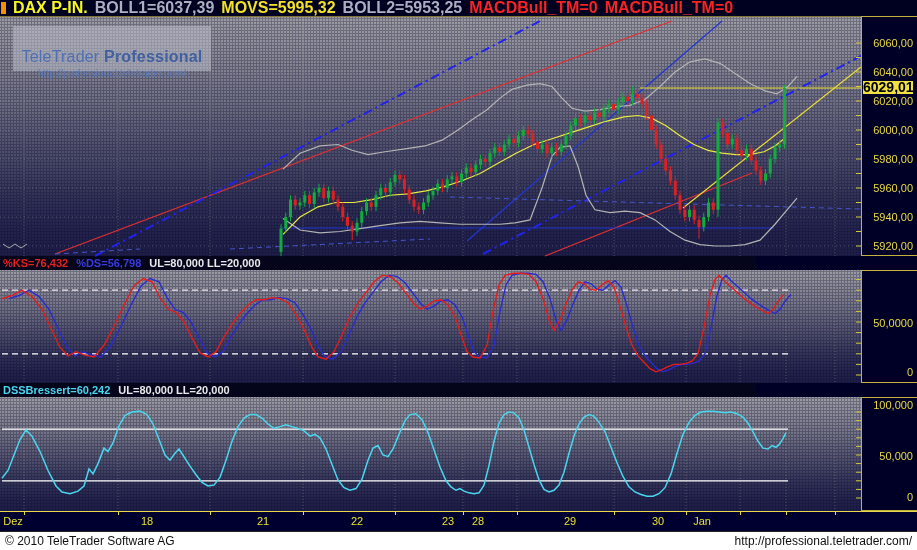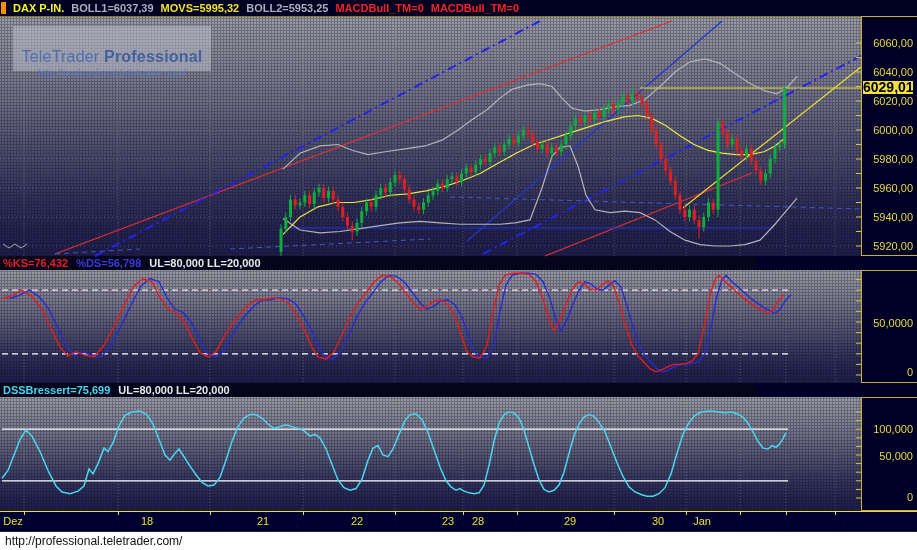--- a/index.html
+++ b/index.html
@@ -1,20 +1,20 @@
 <!DOCTYPE html>
 <html><head>
 <meta charset="utf-8">
 <style>
   html,body{margin:0;padding:0;background:#333;}
   #screen{position:relative;width:917px;height:550px;overflow:hidden;background:#000026;
           font-family:"Liberation Sans",sans-serif;-webkit-font-smoothing:none;}
   
   .titlebar{position:absolute;left:0;top:0;width:917px;height:16px;background:#000020;
-            display:flex;align-items:center;gap:7px;font-size:11px;font-weight:700;white-space:pre;}
+            display:flex;align-items:center;gap:7px;font-size:16px;font-weight:700;white-space:pre;}
   .tb-marker{width:5px;height:12px;background:#f59000;margin-left:1px;flex:0 0 auto;}
   .t-sym{color:#f8f820;} .t-gray{color:#aeaec2;} .t-yel{color:#f4e224;} .t-red{color:#f82424;}
   
   .plot{position:absolute;left:0;width:861px;
         background:linear-gradient(180deg,#9c9ca4 0%,#8a8a97 15%,#6f6f84 35%,#50506e 55%,#333359 75%,#23234e 90%,#1e1e49 100%);}
   .plot::before{content:"";position:absolute;inset:0;z-index:0;pointer-events:none;
         background-image:radial-gradient(rgba(8,8,40,.30) 1px,transparent 1.3px);background-size:3px 3px;}
   .plot svg{position:absolute;inset:0;z-index:1;}
   #plot-main{border-top:1px solid #7d7430;box-sizing:border-box;}
   
@@ -375,21 +375,21 @@
         <line x1="856" y1="290.2" x2="861" y2="290.2" stroke="#d8c840" stroke-width="1"></line>
         <line x1="856" y1="279.6" x2="861" y2="279.6" stroke="#d8c840" stroke-width="1"></line>
       </svg>
   </div>
   <div class="axis" id="axis-p2" style="top:270px;height:113px;">
       <span class="lbl" style="top: 46px;">50,0000</span>
       <span class="lbl" style="top: 95px;">0</span>
     </div>
 
   <div class="hdr" style="top:383px;">
-    <span style="color:#49d6ee">DSSBressert=75,699</span>
+    <span style="color:#49d6ee">DSSBressert=60,242</span>
     <span style="color:#e8e8ea">UL=80,000 LL=20,000</span>
   </div>
   <div class="plot" style="top:397px;height:114px;">
     <svg id="svg-p3" viewBox="0 397 861 114" width="861" height="114">
         <line x1="24" y1="397" x2="24" y2="511" stroke="rgba(190,190,150,.33)" stroke-width="1" stroke-dasharray="1,2"></line>
         <line x1="118" y1="397" x2="118" y2="511" stroke="rgba(190,190,150,.33)" stroke-width="1" stroke-dasharray="1,2"></line>
         <line x1="210" y1="397" x2="210" y2="511" stroke="rgba(190,190,150,.33)" stroke-width="1" stroke-dasharray="1,2"></line>
         <line x1="303" y1="397" x2="303" y2="511" stroke="rgba(190,190,150,.33)" stroke-width="1" stroke-dasharray="1,2"></line>
         <line x1="395" y1="397" x2="395" y2="511" stroke="rgba(190,190,150,.33)" stroke-width="1" stroke-dasharray="1,2"></line>
         <line x1="463" y1="397" x2="463" y2="511" stroke="rgba(190,190,150,.33)" stroke-width="1" stroke-dasharray="1,2"></line>
@@ -409,21 +409,21 @@
         <line x1="856" y1="463.6" x2="861" y2="463.6" stroke="#d8c840" stroke-width="1"></line>
         <line x1="856" y1="455" x2="861" y2="455" stroke="#d8c840" stroke-width="1"></line>
         <line x1="856" y1="446.4" x2="861" y2="446.4" stroke="#d8c840" stroke-width="1"></line>
         <line x1="856" y1="437.8" x2="861" y2="437.8" stroke="#d8c840" stroke-width="1"></line>
         <line x1="856" y1="429.2" x2="861" y2="429.2" stroke="#d8c840" stroke-width="1"></line>
         <line x1="856" y1="420.6" x2="861" y2="420.6" stroke="#d8c840" stroke-width="1"></line>
         <line x1="856" y1="412" x2="861" y2="412" stroke="#d8c840" stroke-width="1"></line>
       </svg>
   </div>
   <div class="axis" id="axis-p3" style="top:397px;height:114px;">
-      <span class="lbl" style="top: 25px;">100,000</span>
+      <span class="lbl" style="top: 1px;">100,000</span>
       <span class="lbl" style="top: 52px;">50,000</span>
       <span class="lbl" style="top: 93px;">0</span>
     </div>
 
   <div class="datestrip" id="datestrip">
       <span class="dl" style="left: 13px;">Dez</span>
       <span class="dl" style="left: 147px;">18</span>
       <span class="dl" style="left: 263px;">21</span>
       <span class="dl" style="left: 357px;">22</span>
       <span class="dl" style="left: 448px;">23</span>
@@ -439,16 +439,17 @@
       <div class="tick" style="left: 463px;"></div>
       <div class="tick" style="left: 517px;"></div>
       <div class="tick" style="left: 614px;"></div>
       <div class="tick" style="left: 686px;"></div>
       <div class="tick" style="left: 740px;"></div>
       <div class="tick" style="left: 786px;"></div>
       <div class="tick" style="left: 835px;"></div>
     </div>
 
   <div class="statusbar">
+    <span>© 2010 TeleTrader Software AG</span>
     <span>http://professional.teletrader.com/</span>
   </div>
 
 </div>
 
 </body></html>

